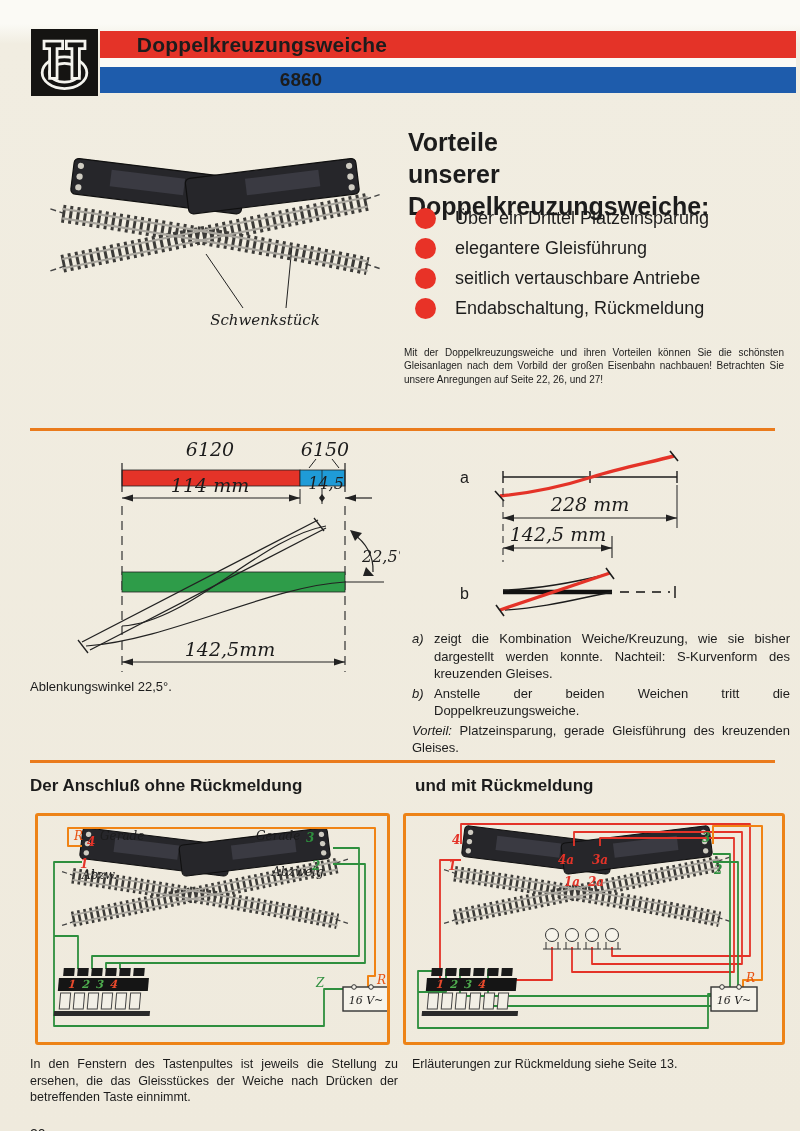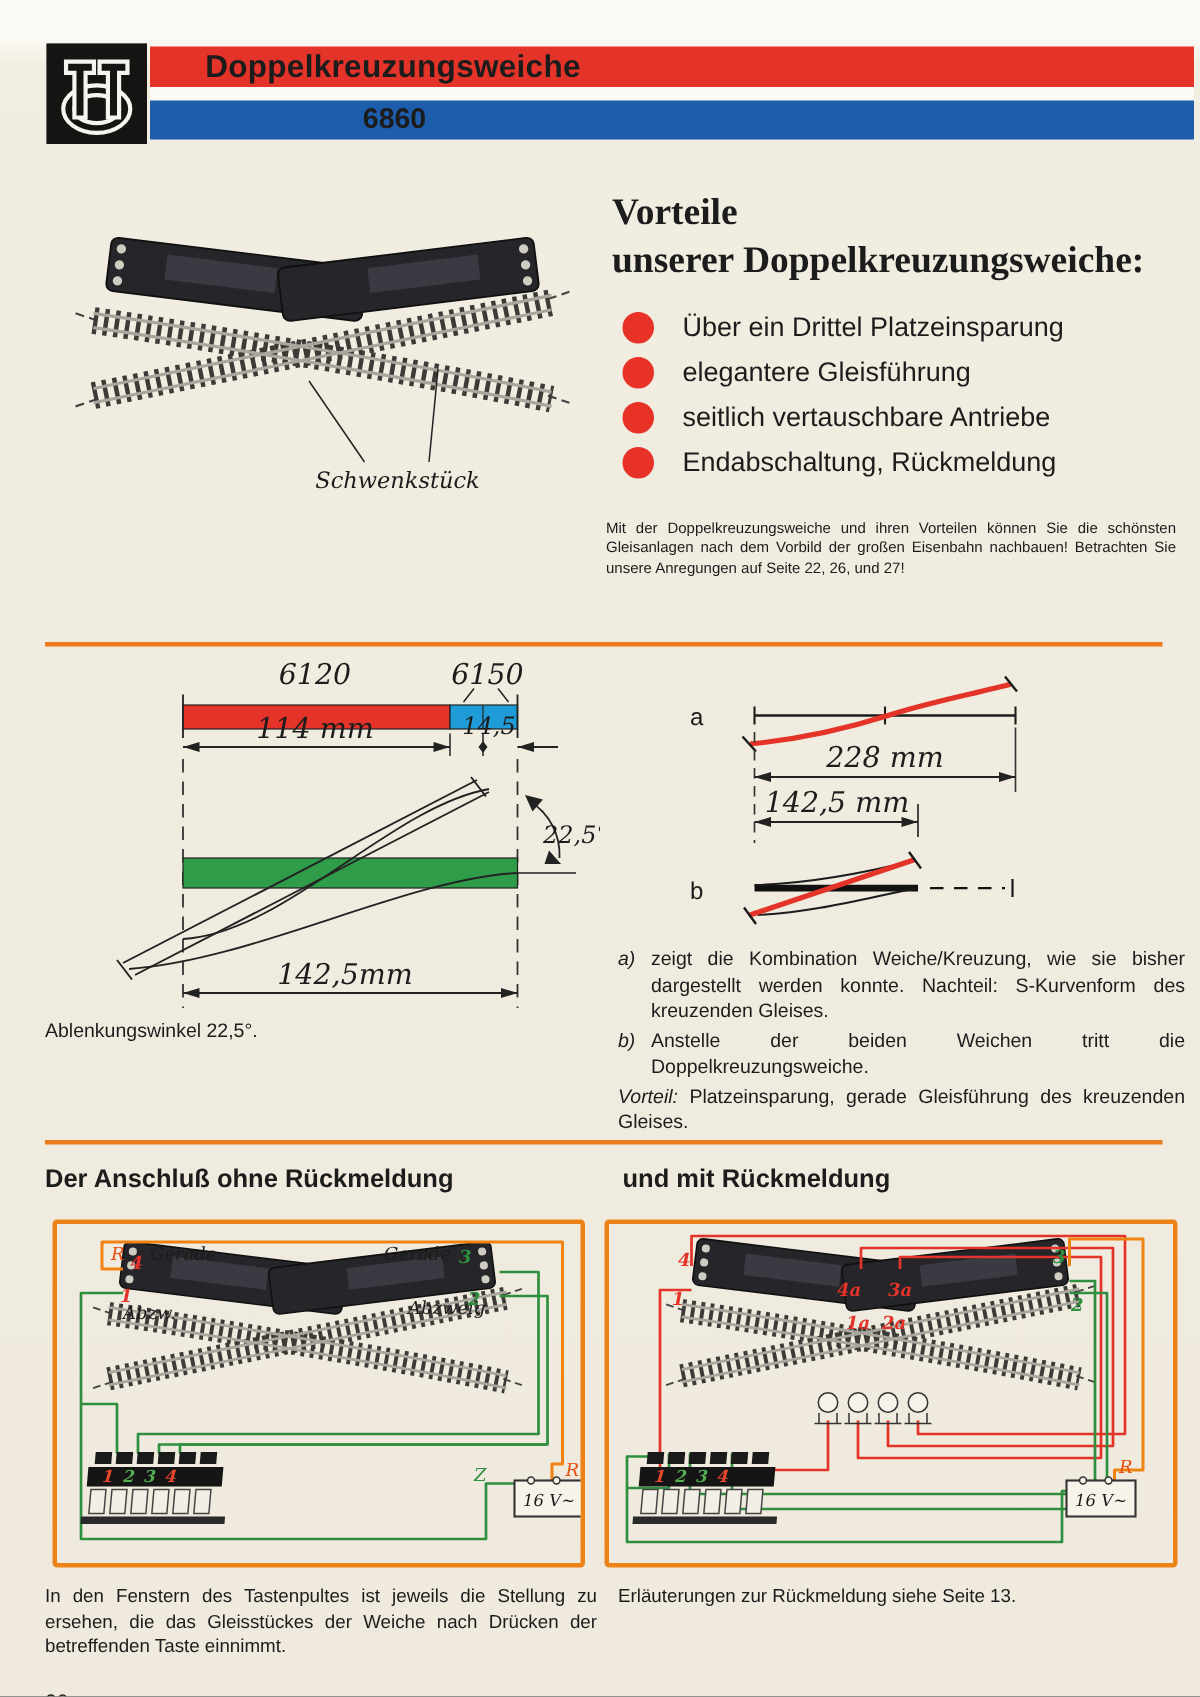--- a/index.html
+++ b/index.html
@@ -6,23 +6,23 @@
   .page{position:relative;width:800px;height:1131px;margin:0 auto;overflow:hidden;
         background:linear-gradient(#fbfaf5 0px,#fbfaf5 24px,#f1ede1 44px,#efeadd 100%);
         font-family:"Liberation Sans",sans-serif;color:#1c1c1c;}
   .abs{position:absolute;}
   
   .logo{left:31px;top:29px;width:67px;height:67px;background:#151412;}
   .bar-red{left:100px;top:31px;width:696px;height:27px;background:#e43328;}
   .bar-white{left:100px;top:58px;width:696px;height:9px;background:#fbfaf5;}
   .bar-blue{left:100px;top:67px;width:696px;height:26px;background:#1e5cac;}
   .bar-title{left:0;top:2px;width:324px;text-align:center;font-weight:bold;font-size:21px;letter-spacing:.2px;}
-  .bar-num{left:0;top:2px;width:326px;text-align:center;font-weight:bold;font-size:19px;}
+  .bar-num{left:0;top:2px;width:326px;text-align:center;font-weight:bold;font-size:19px;padding-left:38px;}
   
-  .vh{left:408px;top:126px;width:385px;font-weight:bold;font-size:25px;line-height:32px;font-family:Liberation Serif, serif;}
+  .vh{left:408px;top:126px;width:385px;font-weight:bold;font-size:25px;line-height:32px;}
   .bullets{left:408px;top:203px;width:385px;}
   .bullet-row{display:flex;align-items:center;height:30px;}
   .dot{width:21px;height:21px;border-radius:50%;margin:0 19px 0 7px;flex:0 0 auto;}
   .bullet-row span{font-size:18px;}
   .vpara{left:404px;top:346px;width:380px;font-size:10px;line-height:1.33;text-align:justify;}
   .rule{height:3px;background:#ea7b1c;}
   .midtext{font-size:13px;line-height:1.35;text-align:justify;}
   .hang{display:flex;margin-bottom:2px;}
   .hang .pfx{flex:0 0 22px;font-style:italic;}
   .sechead{font-weight:bold;font-size:17px;}

